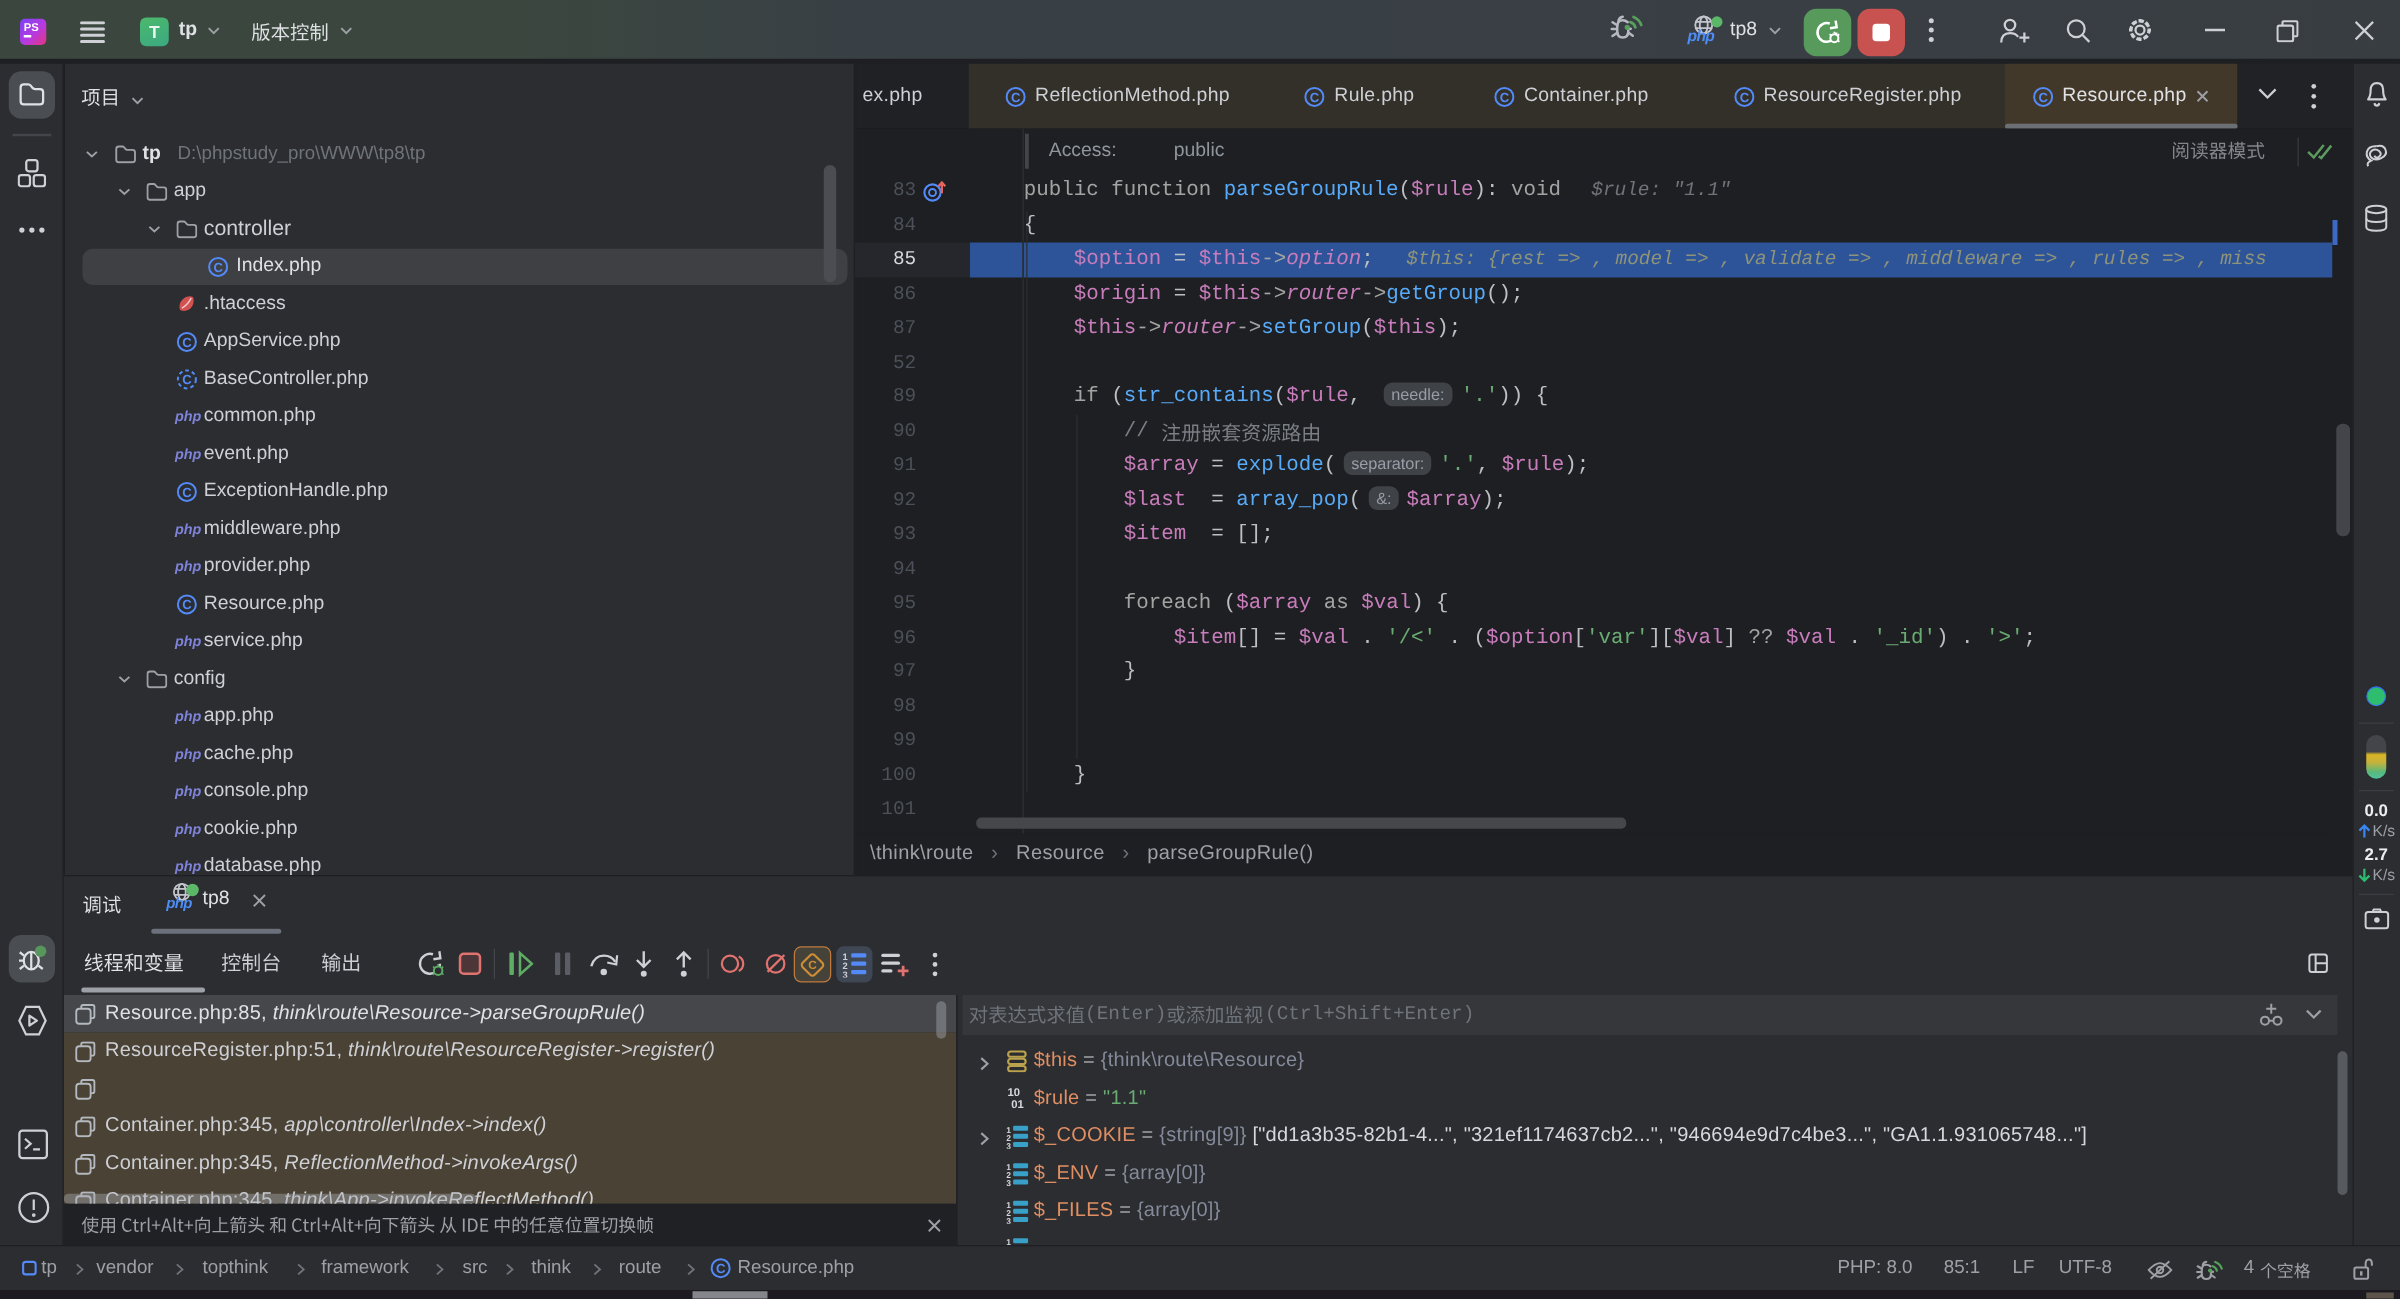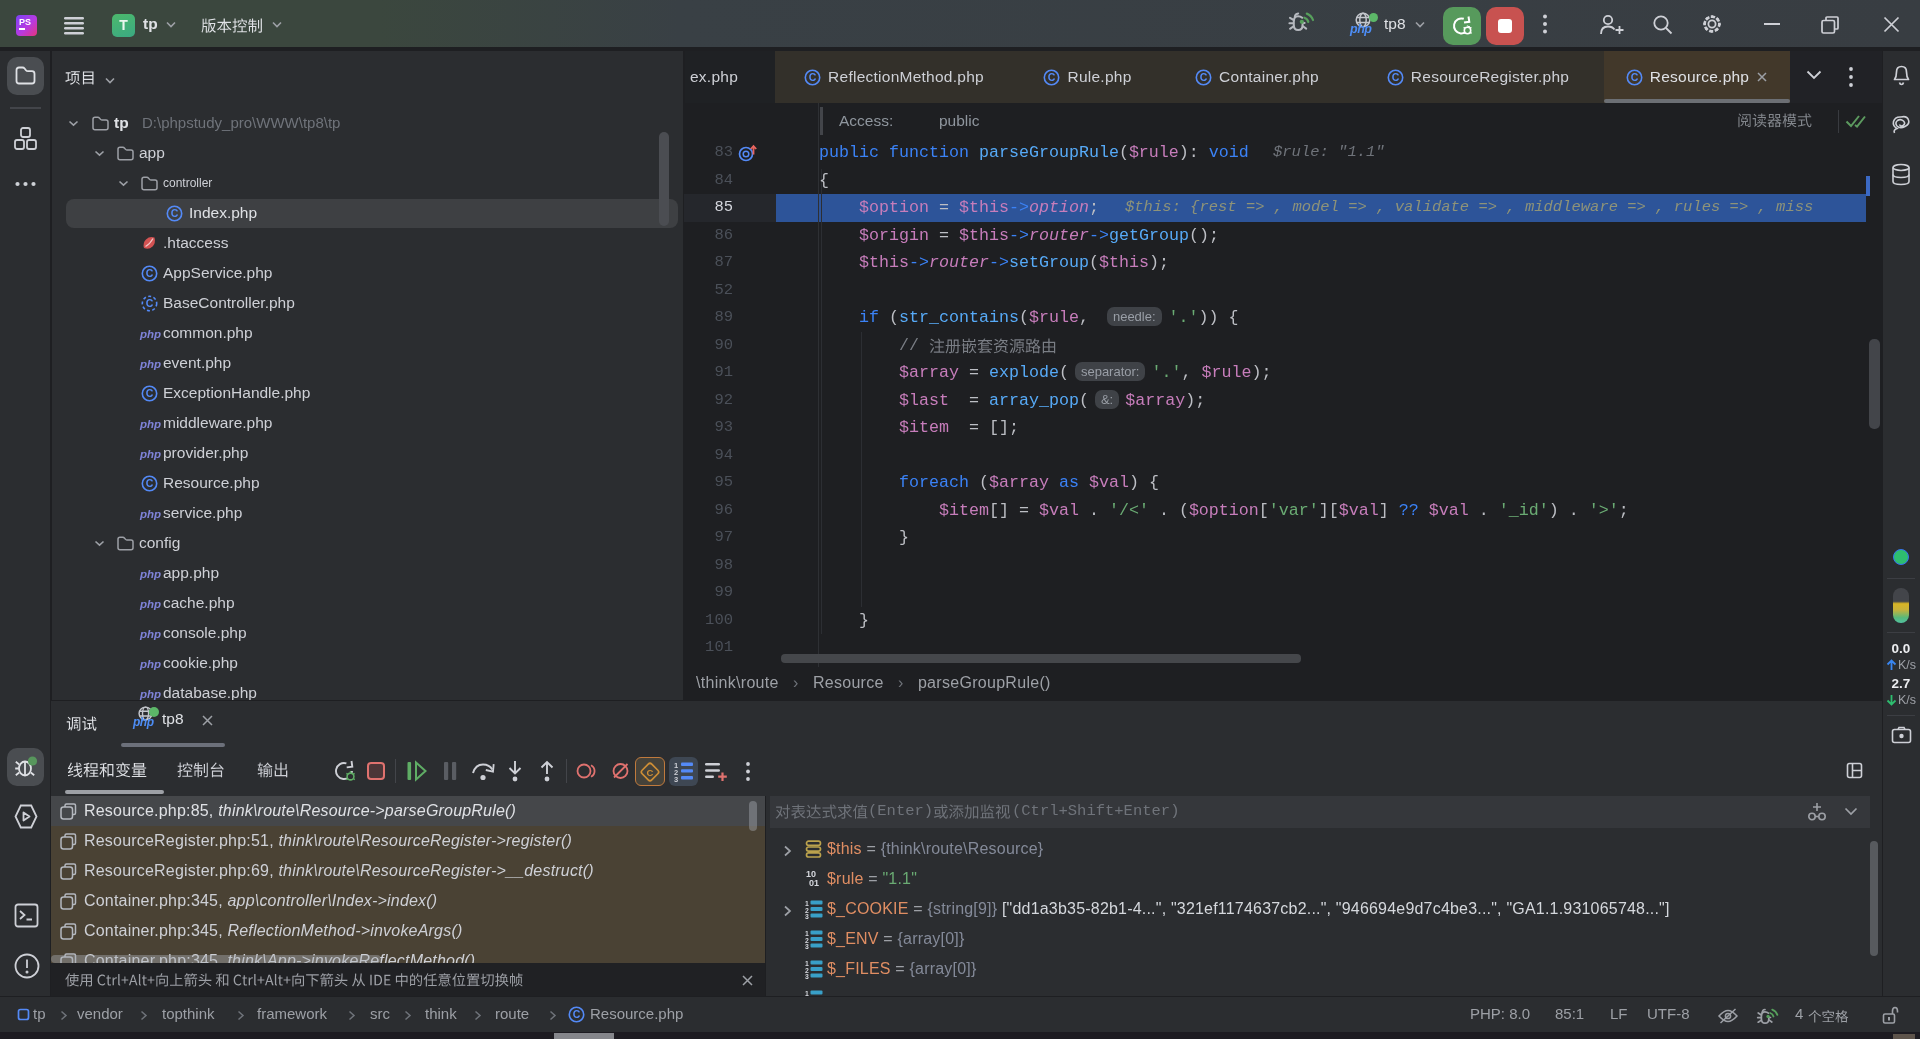--- a/index.html
+++ b/index.html
@@ -1,21 +1,21 @@
 <!DOCTYPE html>
 <html><head><meta charset="utf-8"><style>
 *{margin:0;padding:0;box-sizing:border-box}
 html,body{width:1920px;height:1039px;overflow:hidden;background:#1e1f22;font-family:"Liberation Sans",sans-serif}
 .abs{position:absolute}
 #app{position:relative;width:1920px;height:1039px}
 .mono{font-family:"Liberation Mono",monospace}
 .cjk path{fill:currentColor}
 .ic{position:absolute}
 
-.c-kw{color:#3b82f6}.c-fn{color:#57aaf7}.c-var{color:#c77dbb}.c-str{color:#6aab73}.c-com{color:#7a7e85}.c-prop{color:#c77dbb;font-style:italic}
+.c-kw{color:#a3a3a3}.c-fn{color:#57aaf7}.c-var{color:#c77dbb}.c-str{color:#6aab73}.c-com{color:#7a7e85}.c-prop{color:#c77dbb;font-style:italic}
 .pill{display:inline-block;background:#3f4247;color:#999ea6;border-radius:7px;font-size:13px;line-height:19px;height:19px;padding:0 6px;vertical-align:1px;font-family:"Liberation Sans",sans-serif;letter-spacing:0}
 .codeline{position:absolute;left:819px;width:1045px;font-family:"Liberation Mono",monospace;font-size:16.66px;line-height:27.5px;height:27.5px;white-space:pre;color:#bcbec4;overflow:hidden}
 .lnum{position:absolute;width:49px;text-align:right;font-family:"Liberation Mono",monospace;font-size:15.5px;line-height:27.5px;height:27.5px;color:#4b5059}
 .tabtxt{font-size:15.5px;letter-spacing:0.25px;color:#ced0d6}
 .ttb{color:#dfe1e5}
 </style></head><body>
 <div id="app">
 
 <div class="abs" style="left:0;top:0;width:1920px;height:47px;background:linear-gradient(90deg,#3b473e 0px,#3b473e 380px,#394045 680px,#383d42 1920px)">
   <div class="abs" style="left:16px;top:15px;width:21px;height:21px;border-radius:4px;background:linear-gradient(135deg,#7b42f5 0%,#b73ae0 55%,#e5347c 100%)">
@@ -205,21 +205,21 @@
 <svg class="ic" style="left:65px;top:95px" width="17" height="15" viewBox="0 0 17 15">
         <path d="M1 3.2 Q1 1.2 3 1.2 L5.8 1.2 Q6.8 1.2 7.4 2 L8.3 3.1 Q8.9 3.9 9.9 3.9 L14 3.9 Q16 3.9 16 5.9 L16 11.8 Q16 13.8 14 13.8 L3 13.8 Q1 13.8 1 11.8 Z" fill="none" stroke="#9da0a6" stroke-width="1.5"></path>
       </svg>
 <span class="abs" style="left:87px;top:87px;height:30px;line-height:30px;font-size:15.5px;color:#ced0d6;white-space:pre">app</span>
 <svg class="ic" style="left:66px;top:129px" width="11" height="7" viewBox="0 0 11 7">
         <path d="M1.5 1.5 L5.5 5.2 L9.5 1.5" stroke="#9da0a6" stroke-width="1.6" fill="none"></path>
       </svg>
 <svg class="ic" style="left:89px;top:125px" width="17" height="15" viewBox="0 0 17 15">
         <path d="M1 3.2 Q1 1.2 3 1.2 L5.8 1.2 Q6.8 1.2 7.4 2 L8.3 3.1 Q8.9 3.9 9.9 3.9 L14 3.9 Q16 3.9 16 5.9 L16 11.8 Q16 13.8 14 13.8 L3 13.8 Q1 13.8 1 11.8 Z" fill="none" stroke="#9da0a6" stroke-width="1.5"></path>
       </svg>
-<span class="abs" style="left:111px;top:117px;height:30px;line-height:30px;font-size:12px;color:#ced0d6;white-space:pre">controller</span>
+<span class="abs" style="left:111px;top:117px;height:30px;line-height:30px;font-size:17px;color:#ced0d6;white-space:pre">controller</span>
 <div class="abs" style="left:14px;top:148px;width:612px;height:29px;border-radius:8px;background:#3e4043"></div>
 <svg class="ic" style="left:114px;top:154px" width="17" height="17" viewBox="0 0 17 17">
         <circle cx="8.5" cy="8.5" r="7.2" fill="none" stroke="#548af7" stroke-width="1.6"></circle>
         <text x="8.5" y="12.4" font-family="Liberation Sans" font-size="10.5" font-weight="bold" fill="#548af7" text-anchor="middle">C</text>
       </svg>
 <span class="abs" style="left:137px;top:147px;height:30px;line-height:30px;font-size:15.5px;color:#dfe1e5;white-space:pre">Index.php</span>
 <svg class="ic" style="left:89px;top:184px" width="16" height="16" viewBox="0 0 16 16">
         <path d="M3 13 Q1.5 8 5 4.5 Q8.5 1 13.5 2.5 Q15 8 11.5 11.5 Q8 15 3 13 Z" fill="#d25252"></path>
         <path d="M4.5 11.5 Q9 9 12 3.5" stroke="#f0c7c7" stroke-width="1.2" fill="none"></path>
       </svg>
@@ -577,21 +577,20 @@
           <path d="M5 4 L5 2.5 Q5 1 6.5 1 L14 1 Q15.5 1 15.5 2.5 L15.5 10 Q15.5 11.5 14 11.5 L12.8 11.5"></path>
         </g>
       </svg>
 <span class="abs" style="left:33px;top:125px;height:30px;line-height:30px;font-size:16px;letter-spacing:0.2px;color:#ced0d6;white-space:pre">ResourceRegister.php:51, <i>think\route\ResourceRegister-&gt;register()</i></span>
 <svg class="ic" style="left:9px;top:162px" width="17" height="17" viewBox="0 0 17 17">
         <g fill="none" stroke="#b4b8bf" stroke-width="1.5">
           <rect x="1" y="4" width="11.5" height="12" rx="2.5"></rect>
           <path d="M5 4 L5 2.5 Q5 1 6.5 1 L14 1 Q15.5 1 15.5 2.5 L15.5 10 Q15.5 11.5 14 11.5 L12.8 11.5"></path>
         </g>
       </svg>
-<span class="abs" style="left:33px;top:155px;height:30px;line-height:30px;font-size:16px;letter-spacing:0.2px;color:#ced0d6;white-space:pre">ResourceRegister.php:69, <i>think\route\ResourceRegister-&gt;__destruct()</i></span>
 <svg class="ic" style="left:9px;top:192px" width="17" height="17" viewBox="0 0 17 17">
         <g fill="none" stroke="#b4b8bf" stroke-width="1.5">
           <rect x="1" y="4" width="11.5" height="12" rx="2.5"></rect>
           <path d="M5 4 L5 2.5 Q5 1 6.5 1 L14 1 Q15.5 1 15.5 2.5 L15.5 10 Q15.5 11.5 14 11.5 L12.8 11.5"></path>
         </g>
       </svg>
 <span class="abs" style="left:33px;top:185px;height:30px;line-height:30px;font-size:16px;letter-spacing:0.2px;color:#ced0d6;white-space:pre">Container.php:345, <i>app\controller\Index-&gt;index()</i></span>
 <svg class="ic" style="left:9px;top:222px" width="17" height="17" viewBox="0 0 17 17">
         <g fill="none" stroke="#b4b8bf" stroke-width="1.5">
           <rect x="1" y="4" width="11.5" height="12" rx="2.5"></rect>

